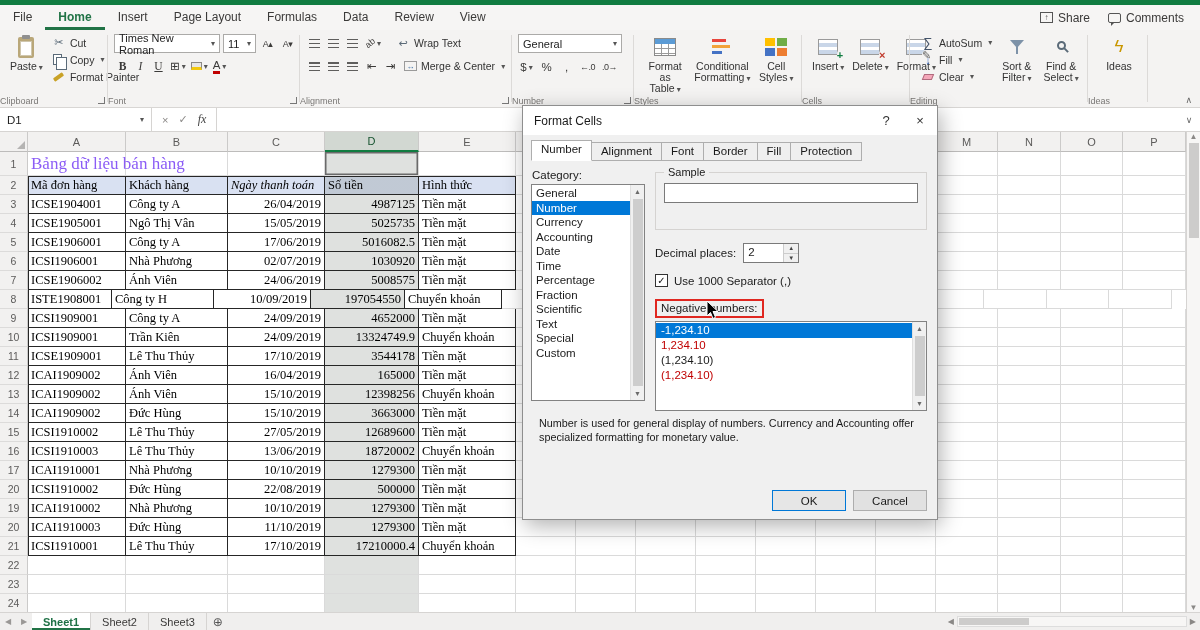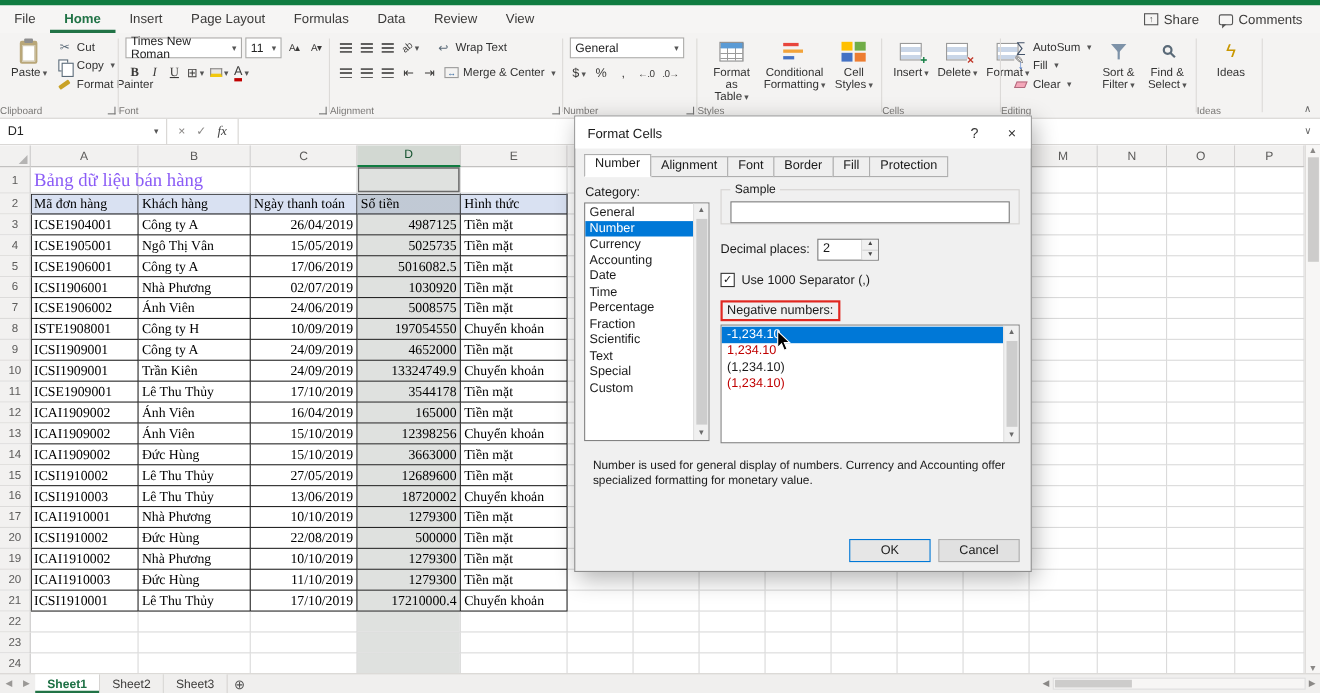--- a/index.html
+++ b/index.html
@@ -117,21 +117,21 @@
   .listbox{border:1px solid #828282;background:#fff;display:flex;overflow:hidden;}
   .catlist{height:217px;}
   .litems{flex:1;padding-top:1px;overflow:hidden;}
   .citem{padding:0 4px;line-height:14.5px;font-size:11.5px;white-space:nowrap;}
   .citem.selected{background:#0078d7;color:#fff;}
   .lsb{width:14px;flex:none;border-left:1px solid #e0e0e0;background:#f0f0f0;display:flex;flex-direction:column;align-items:center;font-size:7px;color:#6a6a6a;}
   .lsb .a{height:13px;display:flex;align-items:center;}
   .lsb .thumb{width:10px;flex:1;background:#cdcdcd;margin:1px 0;}
   .lsb .adown{margin-top:auto;}
   .dcol-right{flex:1;margin-left:10px;display:flex;flex-direction:column;}
-  .grpbox{border:1px solid #d5d3d1;position:relative;padding:10px 8px 0;margin-top:5px;}
+  .grpbox{border:1px solid #d5d3d1;position:relative;padding:10px 8px 26px;margin-top:5px;}
   .grpbox .leg{position:absolute;top:-7px;left:8px;background:#f0f0f0;padding:0 4px;font-size:11px;}
   .sample-input{height:20px;border:1px solid #7a7a7a;background:#fff;padding:2px 4px;font-size:11.5px;}
   .dec-row{display:flex;align-items:center;margin-top:13px;gap:7px;}
   .spin{display:flex;height:20px;border:1px solid #7a7a7a;background:#fff;width:56px;}
   .spin .val{flex:1;padding:2px 4px;font-size:11.5px;}
   .spin .btns{width:15px;display:flex;flex-direction:column;border-left:1px solid #ccc;}
   .spin .btns span{flex:1;font-size:6px;display:flex;align-items:center;justify-content:center;background:#f0f0f0;color:#444;}
   .spin .btns span:first-child{border-bottom:1px solid #ccc;}
   .chk-row{display:flex;align-items:center;gap:6px;margin-top:11px;}
   .chkbox{width:13px;height:13px;border:1px solid #333;background:#fff;display:flex;align-items:center;justify-content:center;font-size:10px;line-height:10px;color:#111;}
@@ -464,21 +464,21 @@
         <div class="c" style="width: 60px;"></div>
         <div class="c" style="width: 62px;"></div>
         <div class="c" style="width: 63px;"></div>
         <div class="c" style="width: 62px;"></div>
         <div class="c" style="width: 63px;"></div>
       </div>
       <div class="grow" style="height: 19px;">
         <div class="rh">2</div>
         <div class="c th tb tbt tbl" style="width: 98px;">Mã đơn hàng</div>
         <div class="c th tb tbt" style="width: 102px;">Khách hàng</div>
-        <div class="c th tb tbt" style="width: 97px;">Ngày thanh toán</div>
+        <div class="c th tb tbt" style="width: 97px; font-style: italic;">Ngày thanh toán</div>
         <div class="c th tb tbt sel" style="width: 94px;">Số tiền</div>
         <div class="c th tb tbt" style="width: 97px;">Hình thức</div>
         <div class="c" style="width: 60px;"></div>
         <div class="c" style="width: 60px;"></div>
         <div class="c" style="width: 60px;"></div>
         <div class="c" style="width: 60px;"></div>
         <div class="c" style="width: 60px;"></div>
         <div class="c" style="width: 60px;"></div>
         <div class="c" style="width: 60px;"></div>
         <div class="c" style="width: 62px;"></div>
@@ -576,21 +576,21 @@
         <div class="c" style="width: 60px;"></div>
         <div class="c" style="width: 60px;"></div>
         <div class="c" style="width: 60px;"></div>
         <div class="c" style="width: 62px;"></div>
         <div class="c" style="width: 63px;"></div>
         <div class="c" style="width: 62px;"></div>
         <div class="c" style="width: 63px;"></div>
       </div>
       <div class="grow" style="height: 19px;">
         <div class="rh">8</div>
-        <div class="c tb tbl" style="width: 98px;">ISTE1908001</div>
+        <div class="c tb tbl" style="width: 84px;">ISTE1908001</div>
         <div class="c tb" style="width: 102px;">Công ty H</div>
         <div class="c tb num" style="width: 97px;">10/09/2019</div>
         <div class="c tb num sel" style="width: 94px;">197054550</div>
         <div class="c tb" style="width: 97px;">Chuyển khoản</div>
         <div class="c" style="width: 60px;"></div>
         <div class="c" style="width: 60px;"></div>
         <div class="c" style="width: 60px;"></div>
         <div class="c" style="width: 60px;"></div>
         <div class="c" style="width: 60px;"></div>
         <div class="c" style="width: 60px;"></div>

